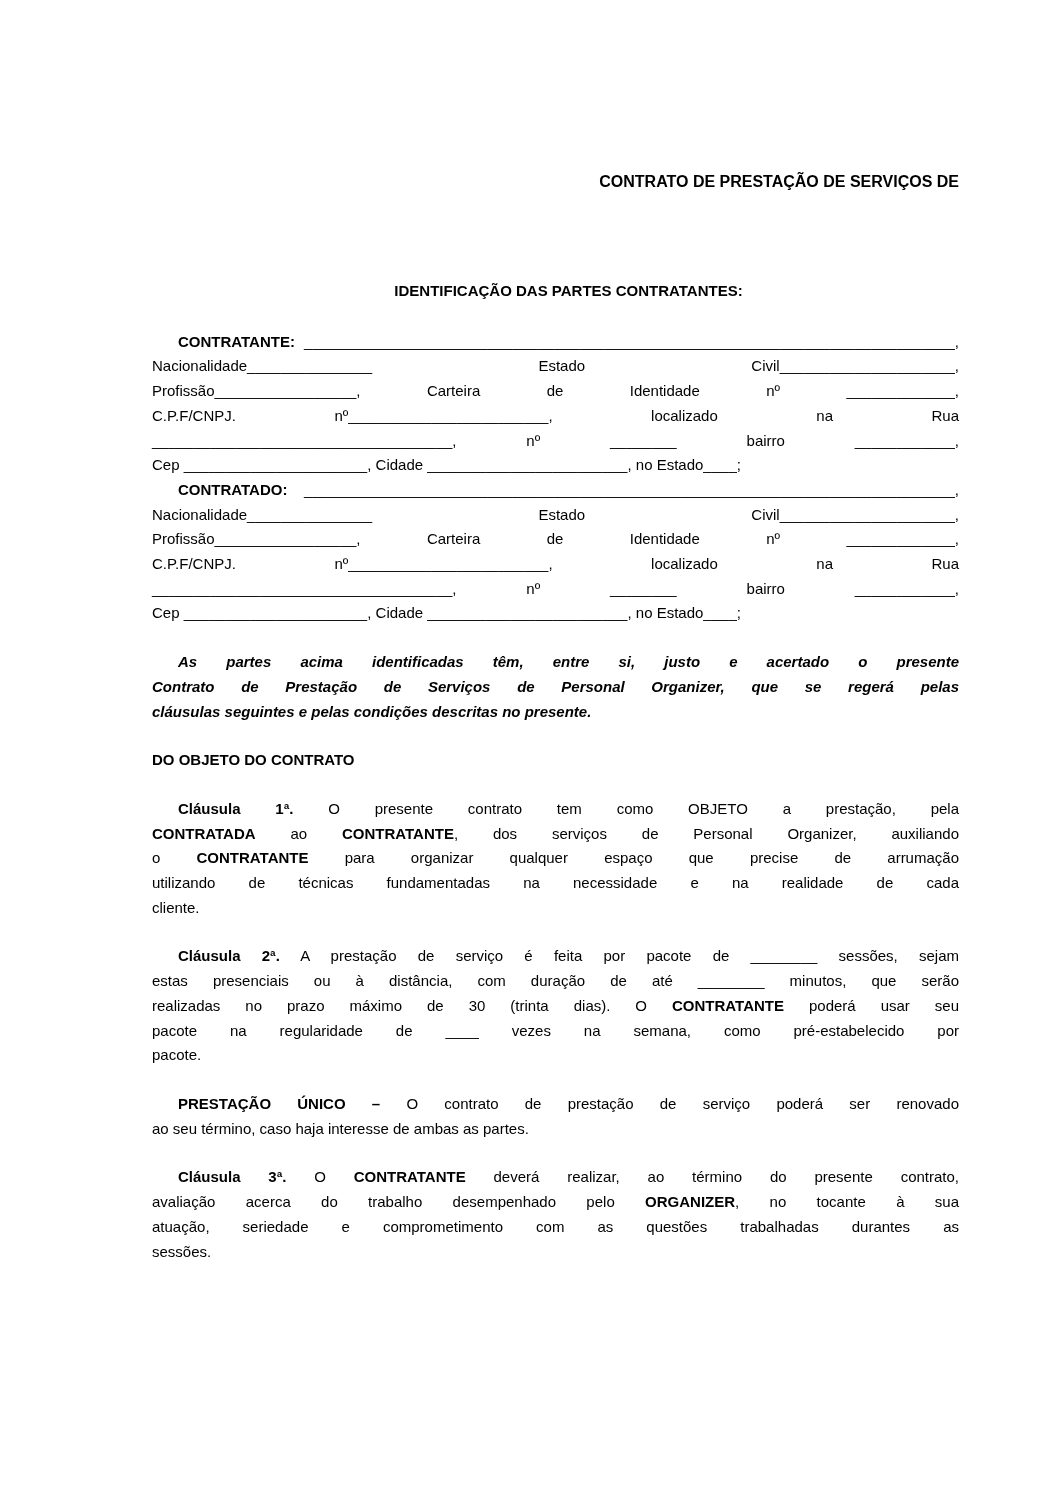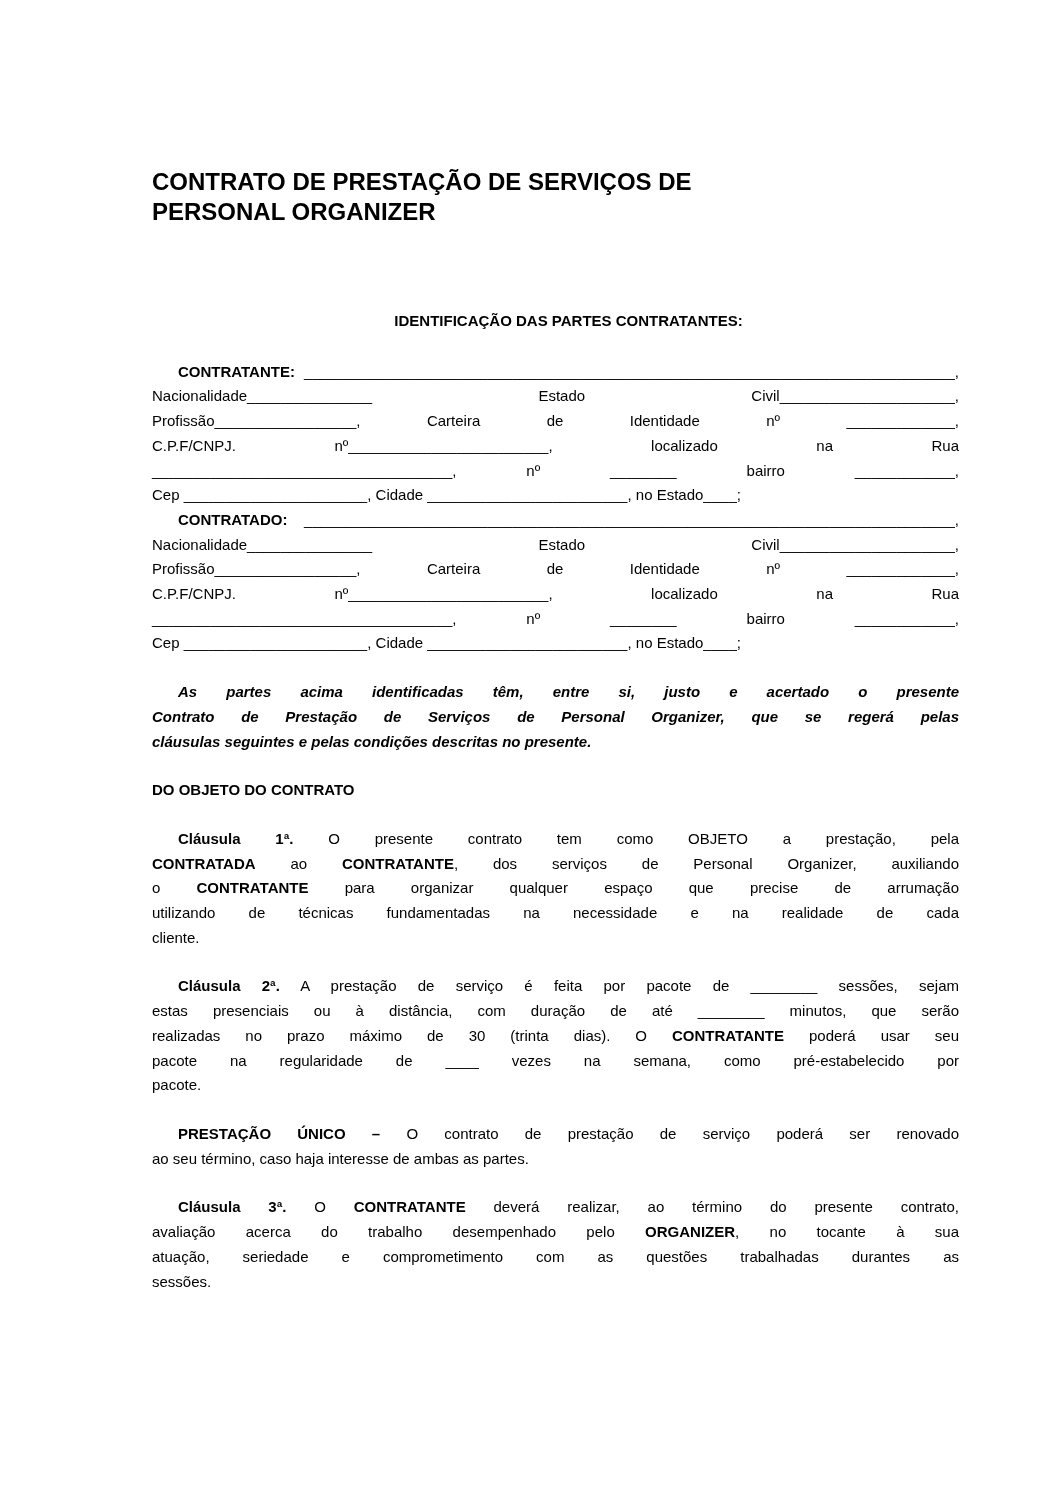--- a/index.html
+++ b/index.html
@@ -15,23 +15,23 @@
     font-family: "Liberation Sans", "DejaVu Sans", sans-serif;
     font-size: 15px;
     line-height: 24.7px;
   }
   .page {
     width: 807px;
     margin-left: 152px;
     padding-top: 167px;
   }
   .title {
-    text-align: left;
+    text-align: right;
     font-weight: bold;
-    font-size: 24px;
+    font-size: 16px;
     line-height: 30px;
   }
   .section-heading {
     margin-top: 82px;
     font-weight: bold;
     text-indent: 26px;
     text-align: center;
   }
   #parties { margin-top: 26px; }
   #parties .block { margin: 0; }
@@ -50,21 +50,20 @@
   .line.indent { text-indent: 26px; }
   span.b { font-weight: bold; }
   span.i { font-style: italic; }
 </style>
 </head>
 <body>
 
 <div class="page">
   <div class="title">
     <div>CONTRATO DE PRESTAÇÃO DE SERVIÇOS DE</div>
-    <div>PERSONAL ORGANIZER</div>
   </div>
 
   <div class="section-heading">IDENTIFICAÇÃO DAS PARTES CONTRATANTES:</div>
 
   <div id="parties">
       <div class="block">
         <div class="line fill indent"><span class="b">CONTRATANTE:</span><span> ______________________________________________________________________________,</span></div>
         <div class="line fill"><span>Nacionalidade_______________ Estado Civil_____________________,</span></div>
         <div class="line fill"><span>Profissão_________________, Carteira de Identidade nº _____________,</span></div>
         <div class="line fill"><span>C.P.F/CNPJ. nº________________________, localizado na Rua</span></div>

